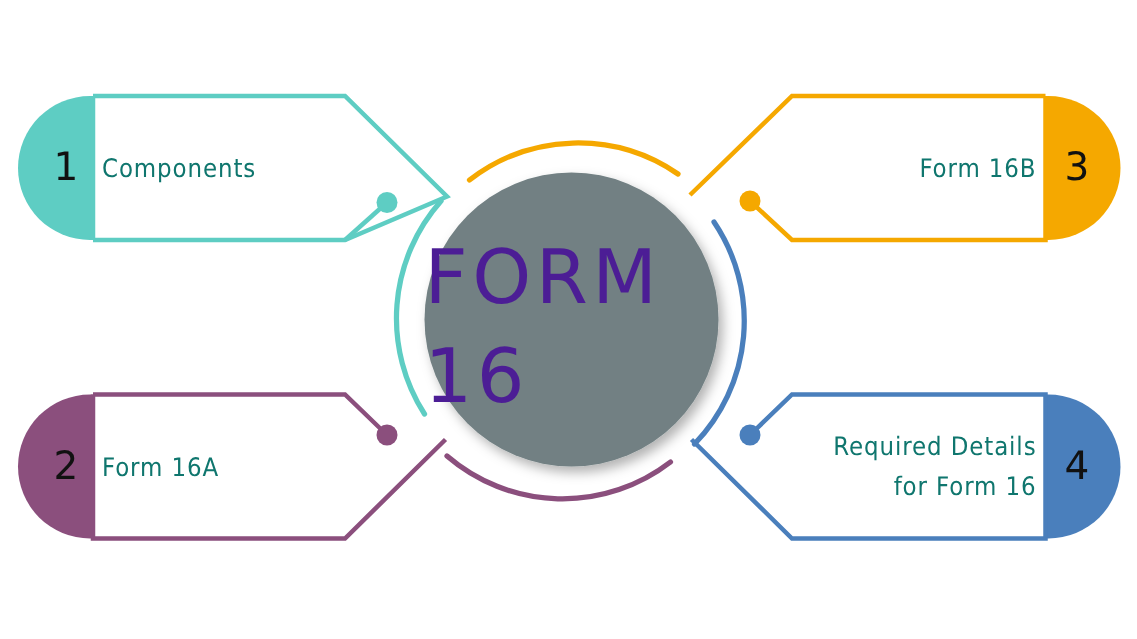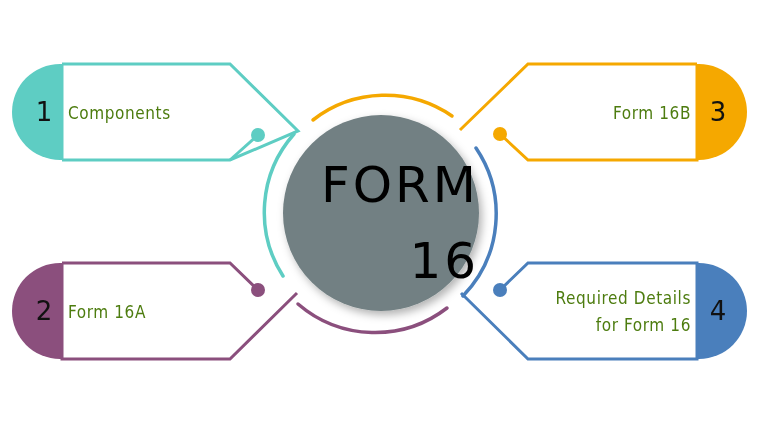--- a/index.html
+++ b/index.html
@@ -1,20 +1,20 @@
 <!DOCTYPE html>
 <html><head>
 <meta charset="utf-8">
 <style>
   html,body{margin:0;padding:0;background:#ffffff;}
   body{width:758px;height:426px;position:relative;overflow:hidden;font-family:"DejaVu Sans Condensed","DejaVu Sans",sans-serif;}
   svg.diagram{position:absolute;left:0;top:0;width:758px;height:426px;}
-  .lbl{position:absolute;color:#4d7c0f;font-size:17px;letter-spacing:0.6px;white-space:nowrap;font-family:"DejaVu Sans",sans-serif;font-stretch:condensed;}
+  .lbl{position:absolute;color:#0f766e;font-size:17px;letter-spacing:0.6px;white-space:nowrap;font-family:"DejaVu Sans",sans-serif;font-stretch:condensed;}
   .num{position:absolute;color:#111;font-size:26px;font-family:"DejaVu Sans",sans-serif;text-align:center;width:30px;}
-  .center-text{position:absolute;left:283px;width:196px;text-align:right;color:#000000;font-family:"DejaVu Sans",sans-serif;font-weight:normal;letter-spacing:3px;}
+  .center-text{position:absolute;left:283px;width:196px;text-align:left;color:#4c1d95;font-family:"DejaVu Sans",sans-serif;font-weight:normal;letter-spacing:3px;}
   .right{text-align:left;}
 </style>
 </head>
 <body>
 
 <svg class="diagram" viewBox="0 0 758 426">
   <defs>
     <filter id="shadow" x="-20%" y="-20%" width="140%" height="140%">
       <feDropShadow dx="3" dy="4" stdDeviation="4" flood-color="#000" flood-opacity="0.3"></feDropShadow>
     </filter>
@@ -50,21 +50,21 @@
     <path d="M313,120 A118,118 0 0 1 452,116" stroke="#f5a800"></path>
     <path d="M476,148 A118,118 0 0 1 463,296" stroke="#4a7fbc"></path>
     <path d="M447,308 A118,118 0 0 1 298,304" stroke="#8b4f7d"></path>
     <path d="M283,276 A118,118 0 0 1 294,134" stroke="#5ecdc3"></path>
   </g>
 
   <circle cx="381" cy="213" r="98" fill="#728083" filter="url(#shadow)"></circle>
 </svg>
 
 <div class="center-text" style="top:158px;font-size:50px;line-height:54px;">FORM</div>
-<div class="center-text" style="top:224px;font-size:50px;line-height:54px;margin-top:10px;">16</div>
+<div class="center-text" style="top:224px;font-size:50px;line-height:54px;">16</div>
 
 <div>
   <div class="num" style="left:29px;top:97px;">1</div>
   <div class="lbl" style="left:68px;top:103px;">Components</div>
 </div>
 
 <div>
   <div class="num" style="left:29px;top:296px;">2</div>
   <div class="lbl" style="left:68px;top:302px;">Form 16A</div>
 </div>

